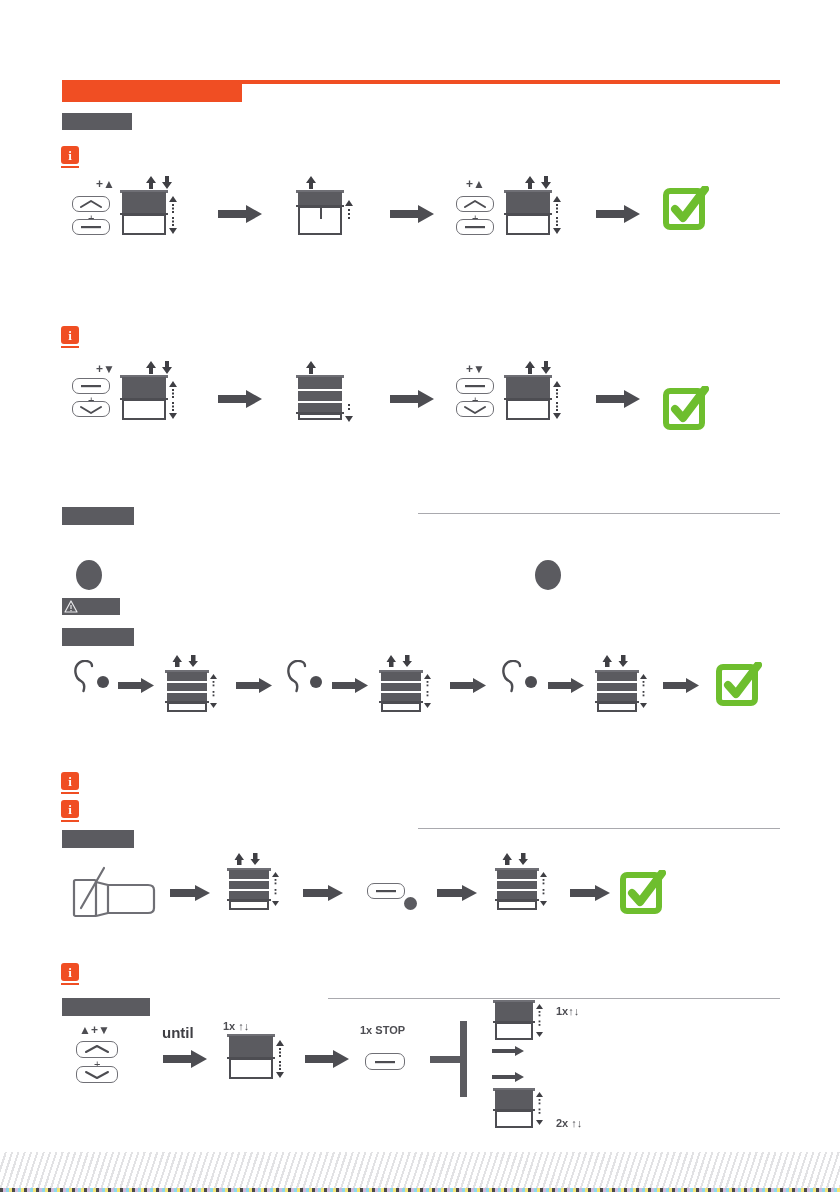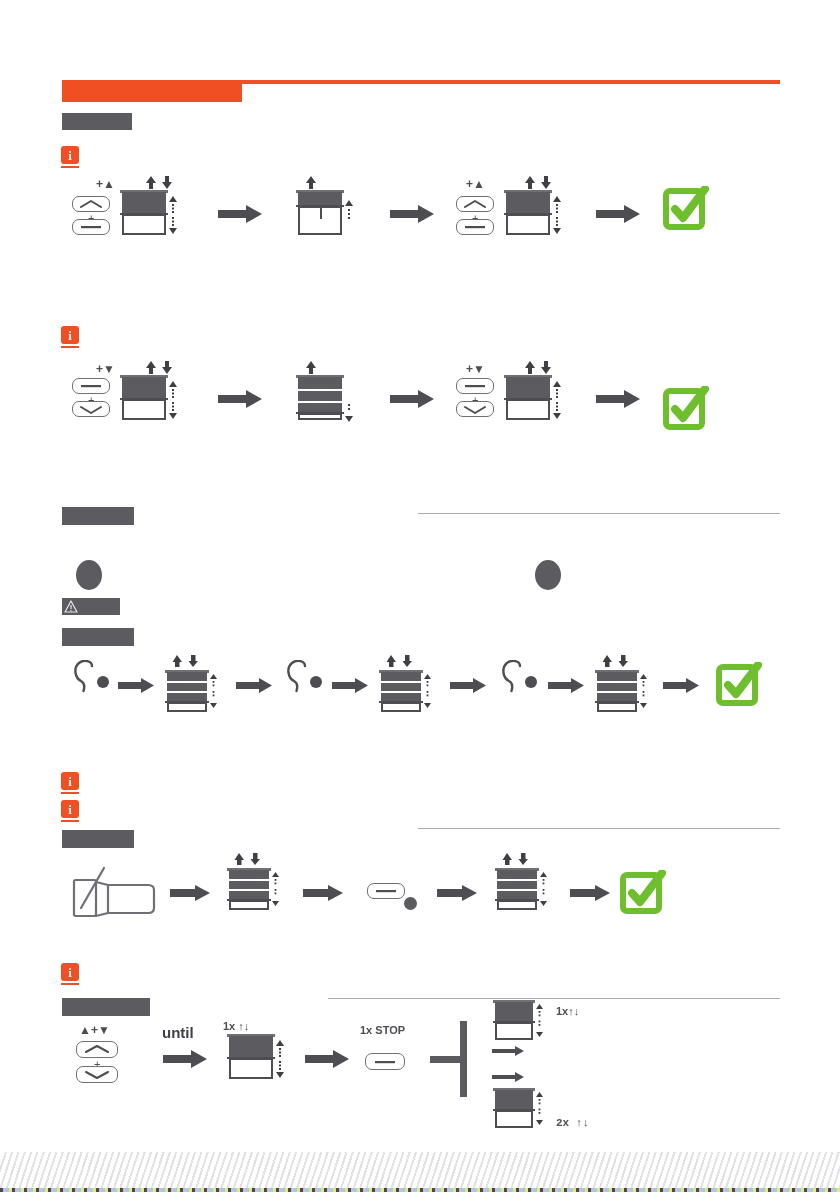--- a/index.html
+++ b/index.html
@@ -782,18 +782,18 @@
       <g fill="#3f3f44">
         <path d="M4.5 0 L8 5 L1 5 Z"></path>
         <rect x="3.6" y="7" width="1.8" height="1.8"></rect>
           <rect x="3.6" y="10.5" width="1.8" height="1.8"></rect>
         <rect x="3.6" y="16.5" width="1.8" height="1.8"></rect>
           <rect x="3.6" y="20" width="1.8" height="1.8"></rect>
         <path d="M4.5 33 L8 28 L1 28 Z"></path>
       </g>
     </svg>
   </div>
-  <div class="lbl" style="left:556px;top:1118px;font-family:Liberation Mono, monospace;">2x ↑↓</div>
+  <div class="lbl" style="left:556px;top:1118px;">2x ↑↓</div>
 
   <div class="hatch"></div>
   <div class="hatch-edge"></div>
 
 </div>
 
 </body></html>

